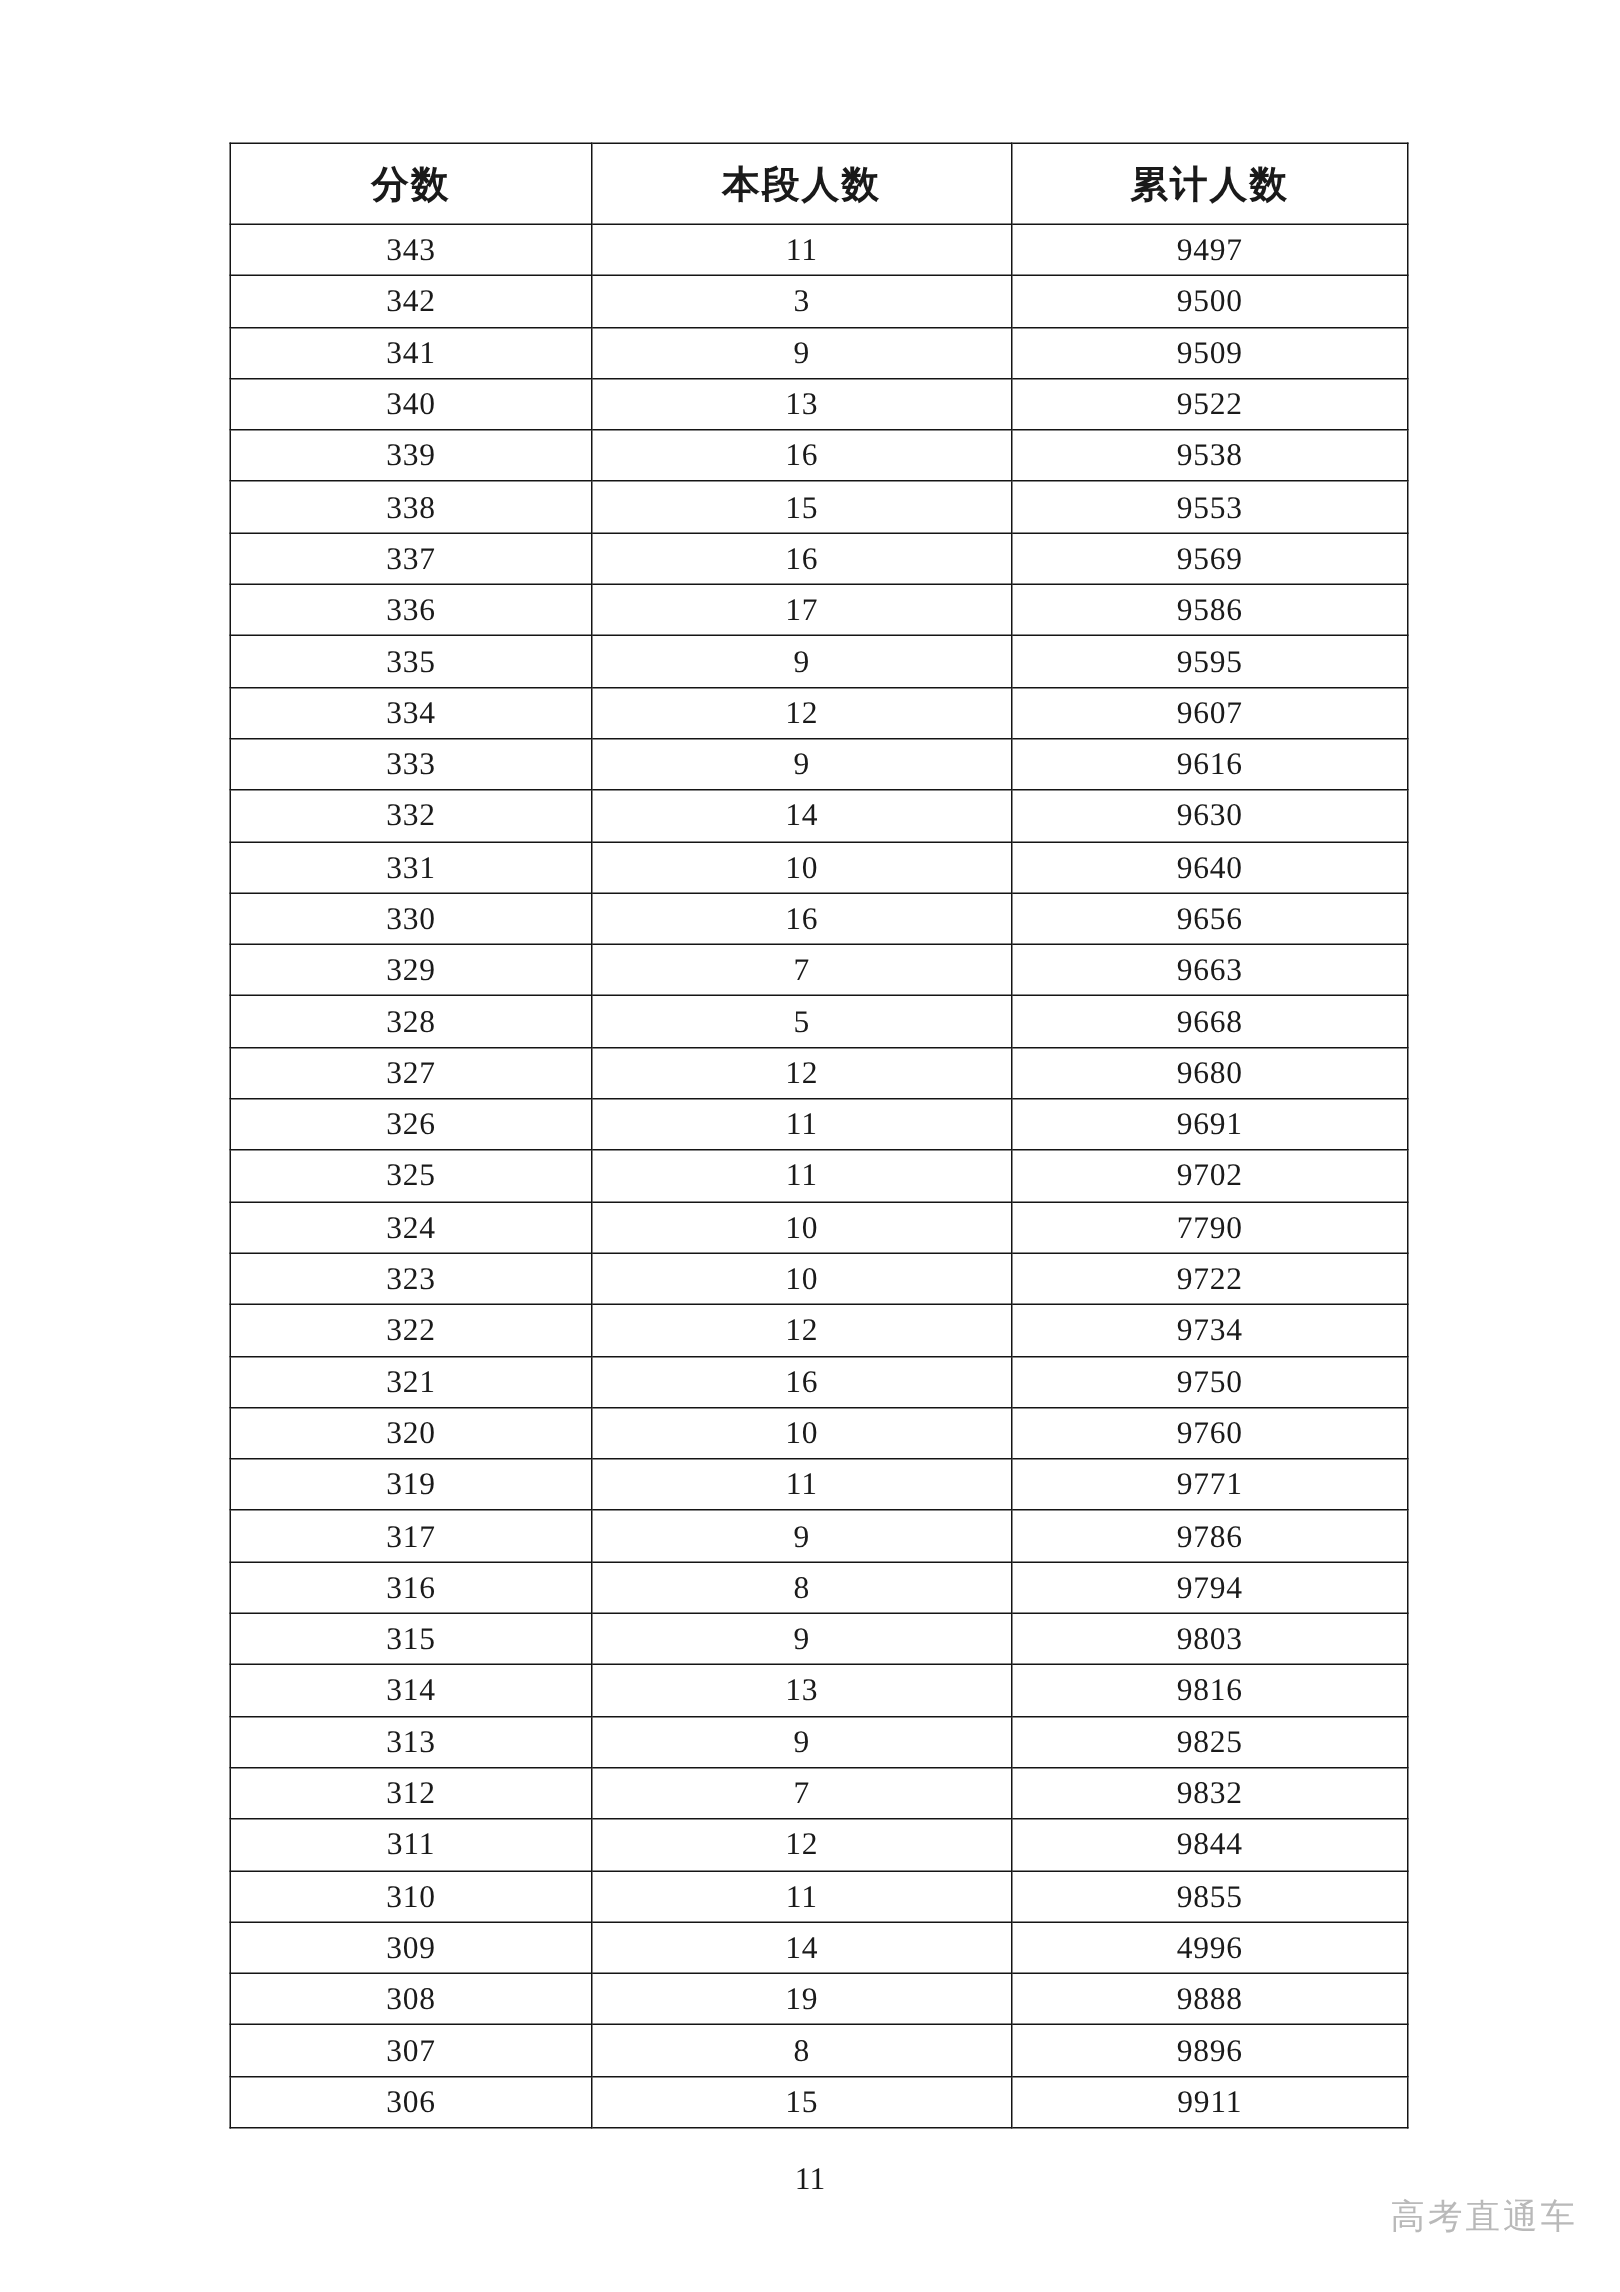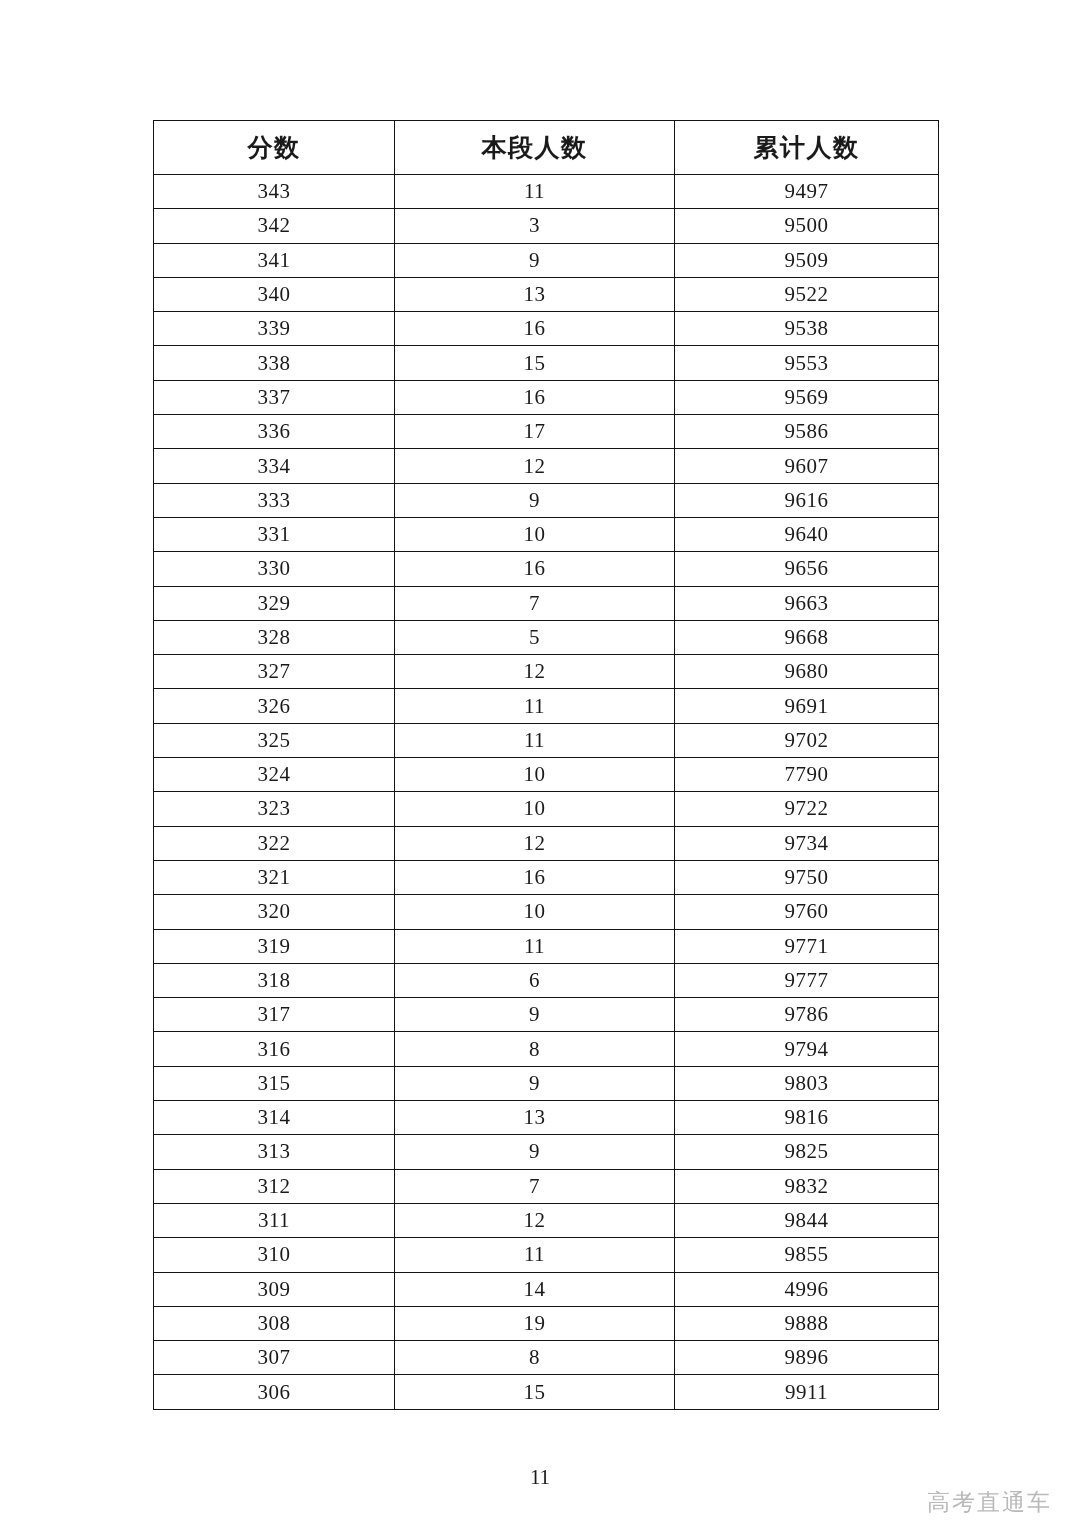--- a/index.html
+++ b/index.html
@@ -15,21 +15,20 @@
     color: #1a1a1a;
     overflow: hidden;
   }
   .page {
     position: absolute;
     left: 0;
     top: 0;
     width: 1080px;
     height: 1344px;
     background: #fff;
-    margin-top: 25px;
   }
   .score-table {
     position: absolute;
     left: 153px;
     top: 95px;
     width: 785px;
     border-collapse: collapse;
     table-layout: fixed;
   }
   .score-table col.c-score  { width: 241px; }
@@ -131,28 +130,38 @@
           <td>337</td>
           <td>16</td>
           <td>9569</td>
         </tr>
         <tr>
           <td>336</td>
           <td>17</td>
           <td>9586</td>
         </tr>
         <tr>
+          <td>335</td>
+          <td>9</td>
+          <td>9595</td>
+        </tr>
+        <tr>
           <td>334</td>
           <td>12</td>
           <td>9607</td>
         </tr>
         <tr>
           <td>333</td>
           <td>9</td>
           <td>9616</td>
+        </tr>
+        <tr>
+          <td>332</td>
+          <td>14</td>
+          <td>9630</td>
         </tr>
         <tr>
           <td>331</td>
           <td>10</td>
           <td>9640</td>
         </tr>
         <tr>
           <td>330</td>
           <td>16</td>
           <td>9656</td>
@@ -206,25 +215,20 @@
           <td>320</td>
           <td>10</td>
           <td>9760</td>
         </tr>
         <tr>
           <td>319</td>
           <td>11</td>
           <td>9771</td>
         </tr>
         <tr>
-          <td>318</td>
-          <td>6</td>
-          <td>9777</td>
-        </tr>
-        <tr>
           <td>317</td>
           <td>9</td>
           <td>9786</td>
         </tr>
         <tr>
           <td>316</td>
           <td>8</td>
           <td>9794</td>
         </tr>
         <tr>

